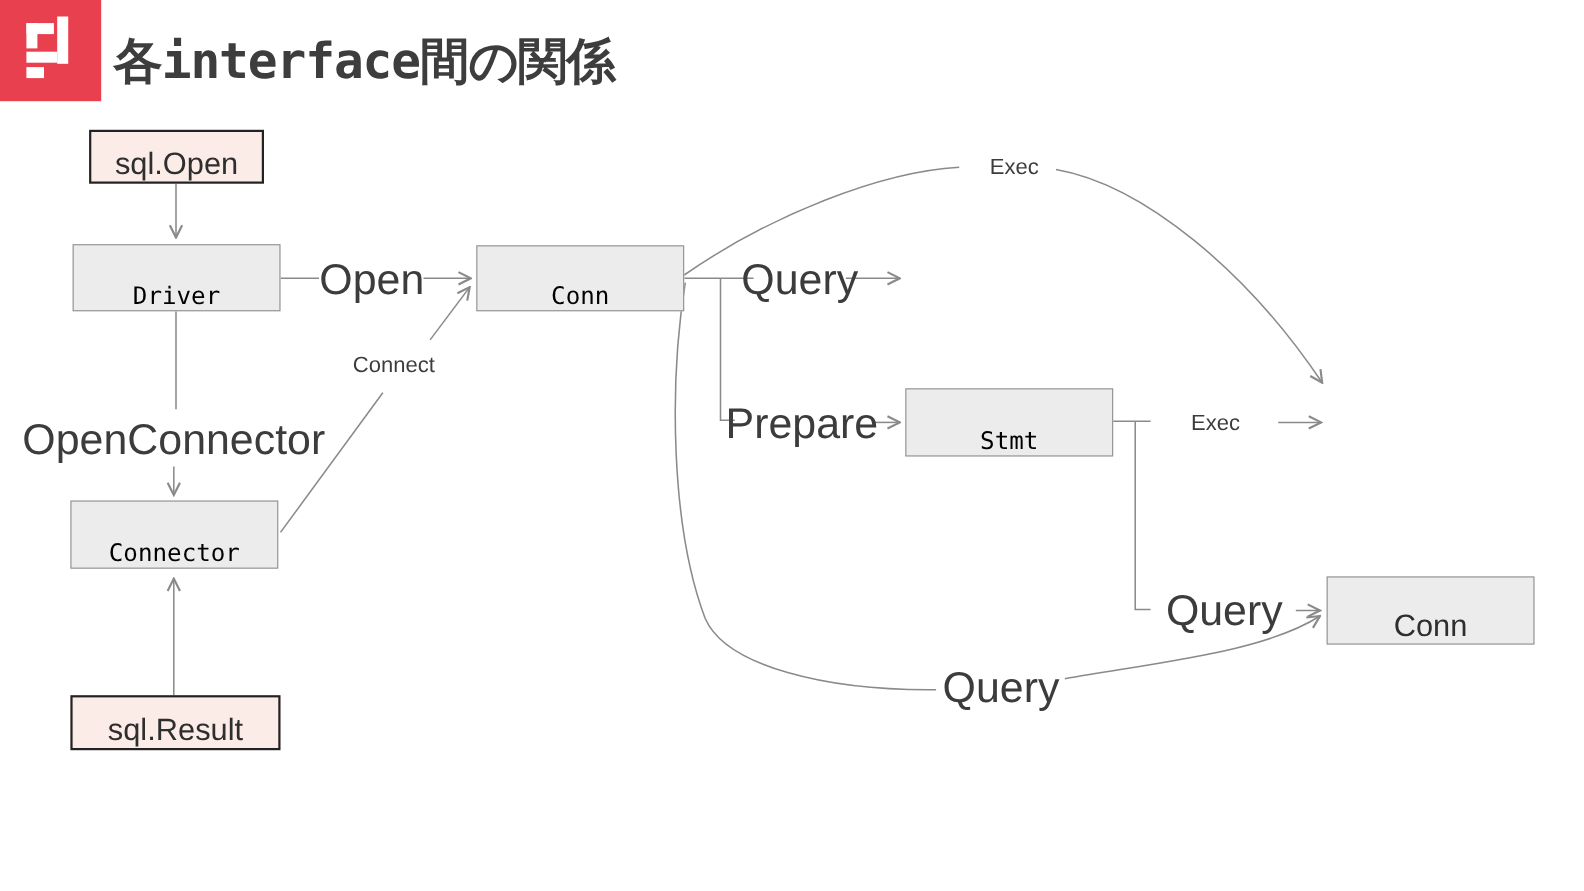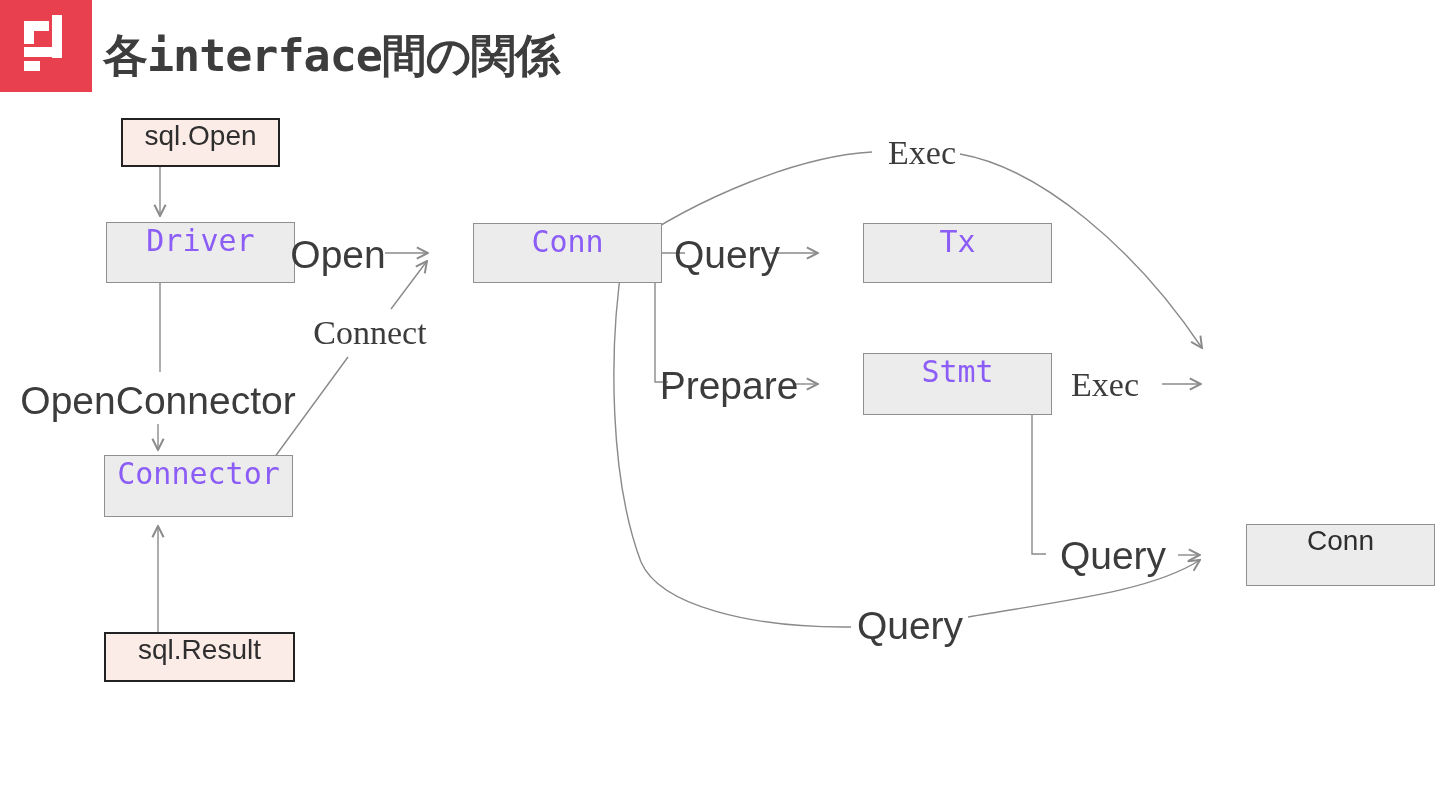--- a/index.html
+++ b/index.html
@@ -16,34 +16,33 @@
   .logo svg { position:absolute; left:0; top:0; }
   .title {
     position:absolute; left:103px; top:24px;
     font-family:"DejaVu Sans Mono","Liberation Sans",sans-serif;
     font-weight:700; font-size:45px; line-height:64px;
     color:#3d3d3d; letter-spacing:-1px; white-space:nowrap;
   }
   svg.lines { position:absolute; left:0; top:0; }
   .edge { stroke:#8a8a8a; stroke-width:1.4; fill:none; }
   .node {
-    position:absolute; display:flex; align-items:flex-start; justify-content:center;
+    position:absolute; display:flex; align-items:flex-end; justify-content:center;
     white-space:nowrap;
-    margin-left:40px;
   }
   .node.gray  { background:#ececec; border:1.5px solid #8f8f8f; }
   .node.entry { background:#fcece7; border:2px solid #222222; }
-  .node.mono  { font-family:"DejaVu Sans Mono","Liberation Mono",monospace; font-size:30px; color:#8b5cf6; }
+  .node.mono  { font-family:"DejaVu Sans Mono","Liberation Mono",monospace; font-size:22px; color:#000000; }
   .node.sans  { font-family:"Liberation Sans",sans-serif; font-size:28px; color:#2e2e2e; }
   .edge-label {
     position:absolute; transform:translate(-50%,-50%);
     font-size:39px; color:#3c3c3c; white-space:nowrap;
   }
   .edge-label.sans { font-family:"Liberation Sans",sans-serif; }
-  .edge-label.mono { font-family:Liberation Serif, serif; font-size:34px; }
+  .edge-label.mono { font-family:Liberation Sans, sans-serif; font-size:20px; }
   .copyright {
     position:absolute; left:1037px; top:769px;
     font-size:17px; color:#c4c4c4; letter-spacing:0.5px;
   }
   .page-number {
     position:absolute; left:1386px; top:760px;
     font-size:24px; color:#bbbbbb;
   }
 </style>
 </head>
@@ -99,33 +98,30 @@
   </div>
   <div class="node gray mono" style="left:64px;top:455px;width:189px;height:62px">
     <span>Connector</span>
   </div>
   <div class="node entry sans" style="left:64px;top:632px;width:191px;height:50px">
     <span>sql.Result</span>
   </div>
   <div class="node gray mono" style="left:433px;top:223px;width:189px;height:60px">
     <span>Conn</span>
   </div>
-  <div class="node gray mono" style="left:823px;top:223px;width:189px;height:60px">
-    <span>Tx</span>
-  </div>
   <div class="node gray mono" style="left:823px;top:353px;width:189px;height:62px">
     <span>Stmt</span>
   </div>
   <div class="node gray sans" style="left:1206px;top:524px;width:189px;height:62px">
     <span>Conn</span>
   </div>
 
   <div class="edge-label sans" style="left:338px;top:255px">Open</div>
   <div class="edge-label sans" style="left:158px;top:401px">OpenConnector</div>
-  <div class="edge-label mono" style="left:370px;top:333px">Connect</div>
+  <div class="edge-label mono" style="left:358px;top:333px">Connect</div>
   <div class="edge-label sans" style="left:727px;top:255px">Query</div>
   <div class="edge-label sans" style="left:729px;top:386px">Prepare</div>
   <div class="edge-label mono" style="left:922px;top:153px">Exec</div>
   <div class="edge-label sans" style="left:910px;top:626px">Query</div>
   <div class="edge-label mono" style="left:1105px;top:385px">Exec</div>
   <div class="edge-label sans" style="left:1113px;top:556px">Query</div>
 
   <div class="page-number">21</div>
 
 </div>

